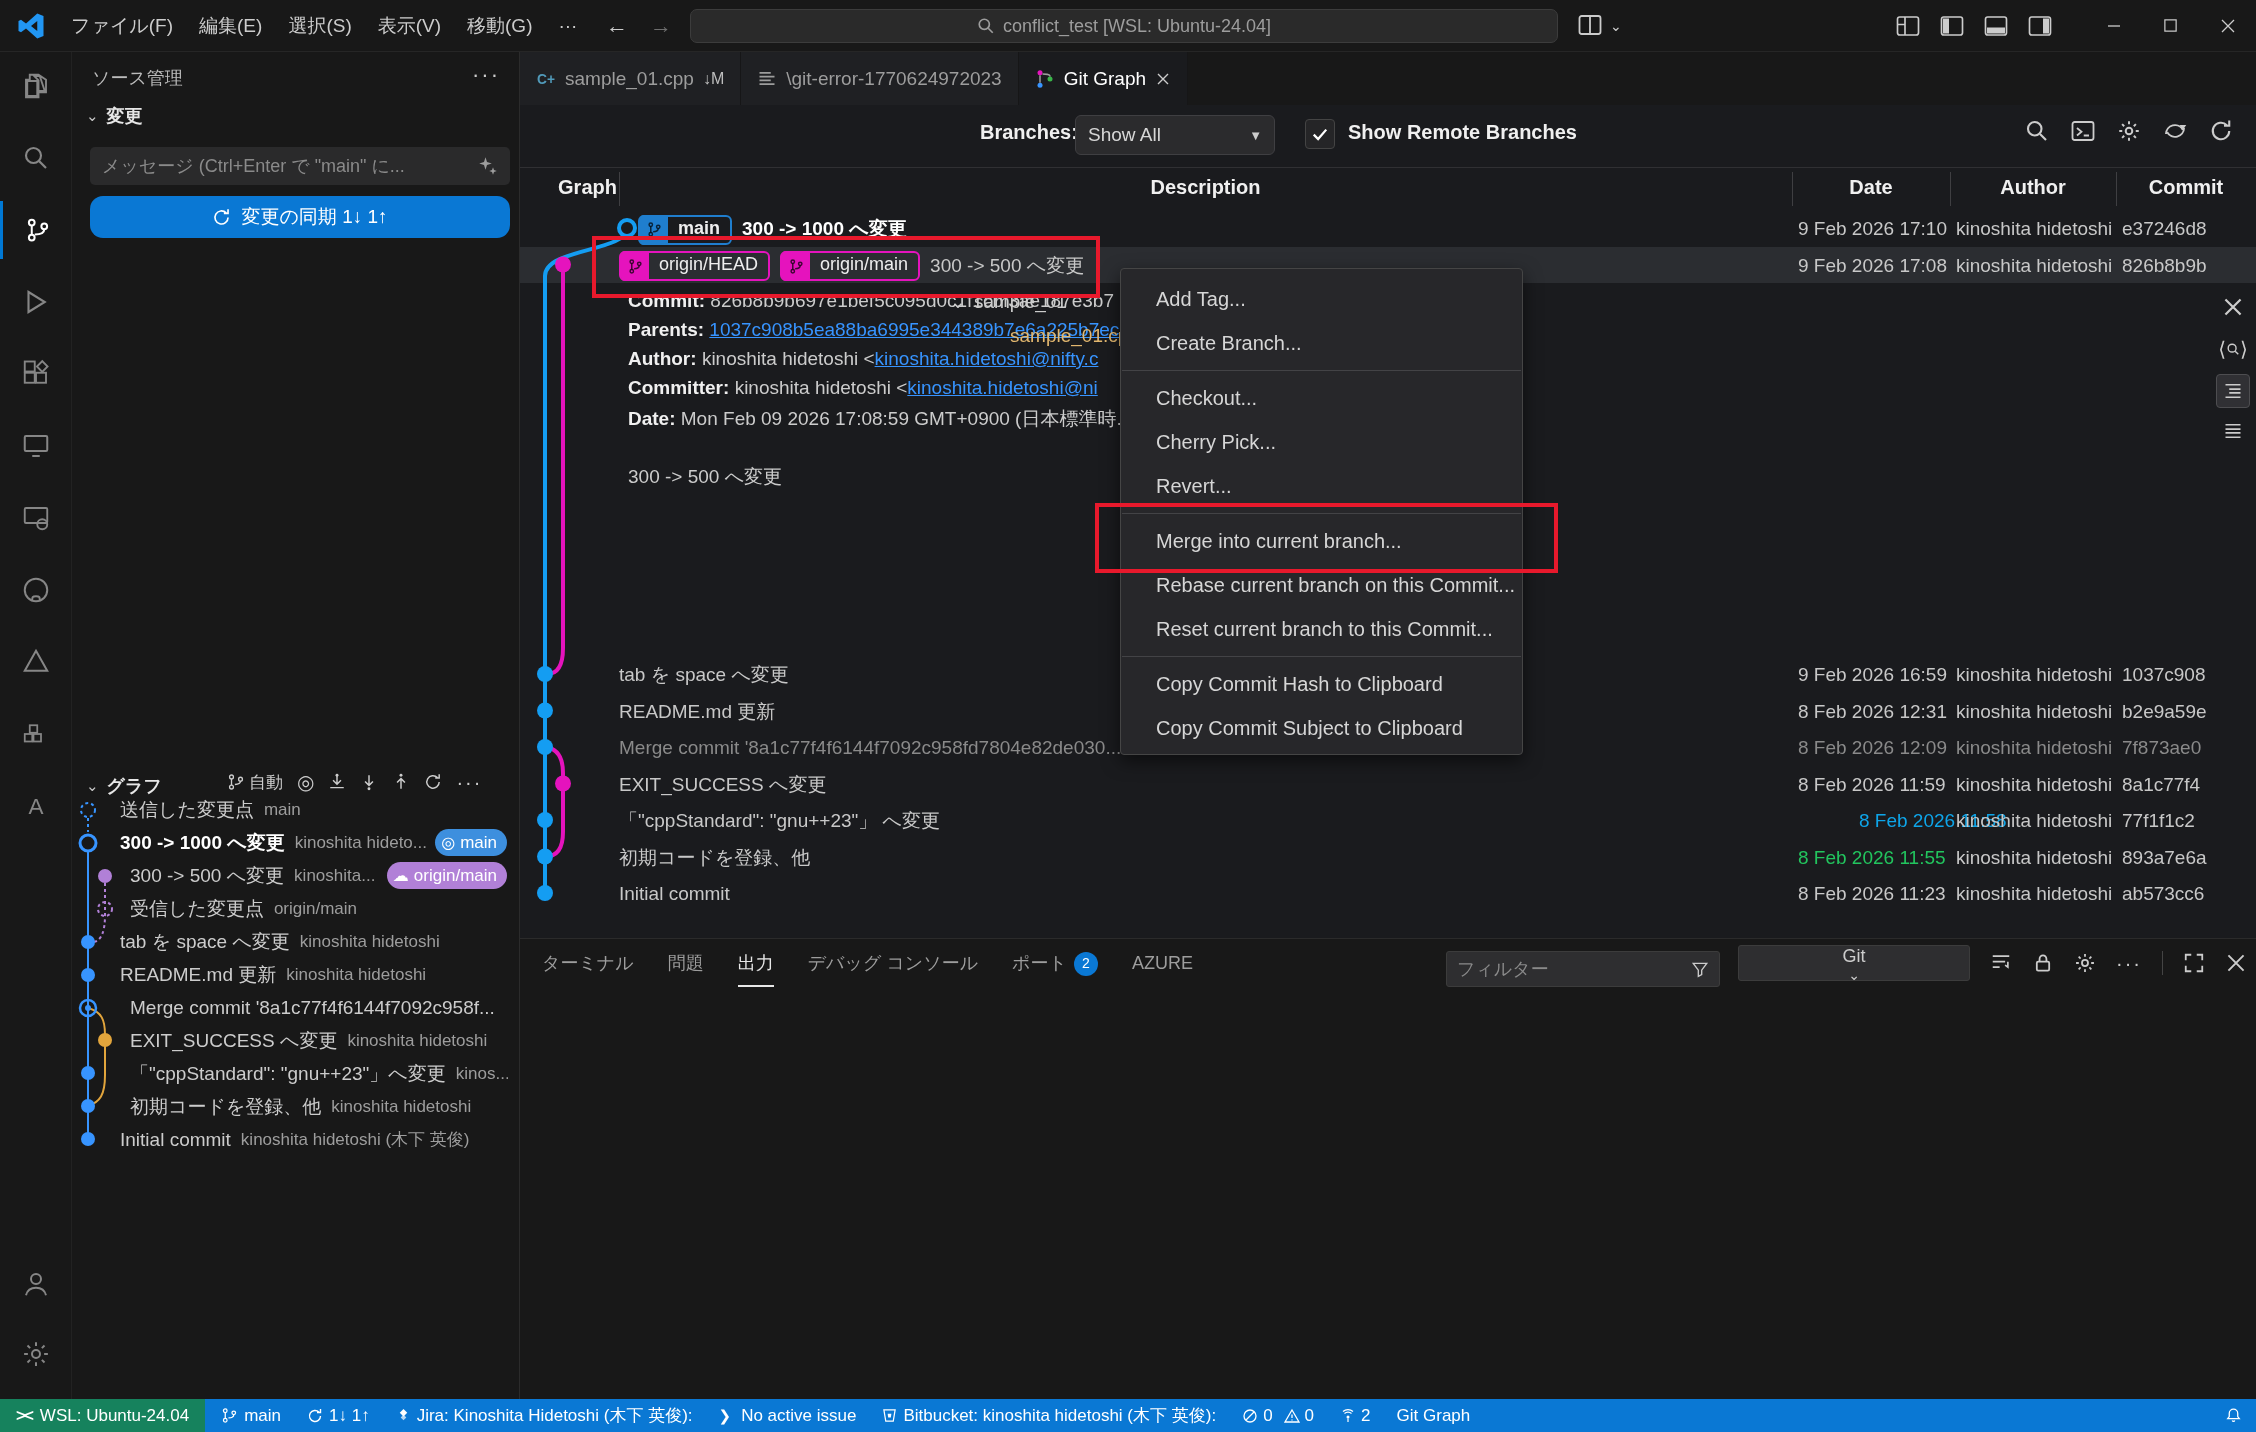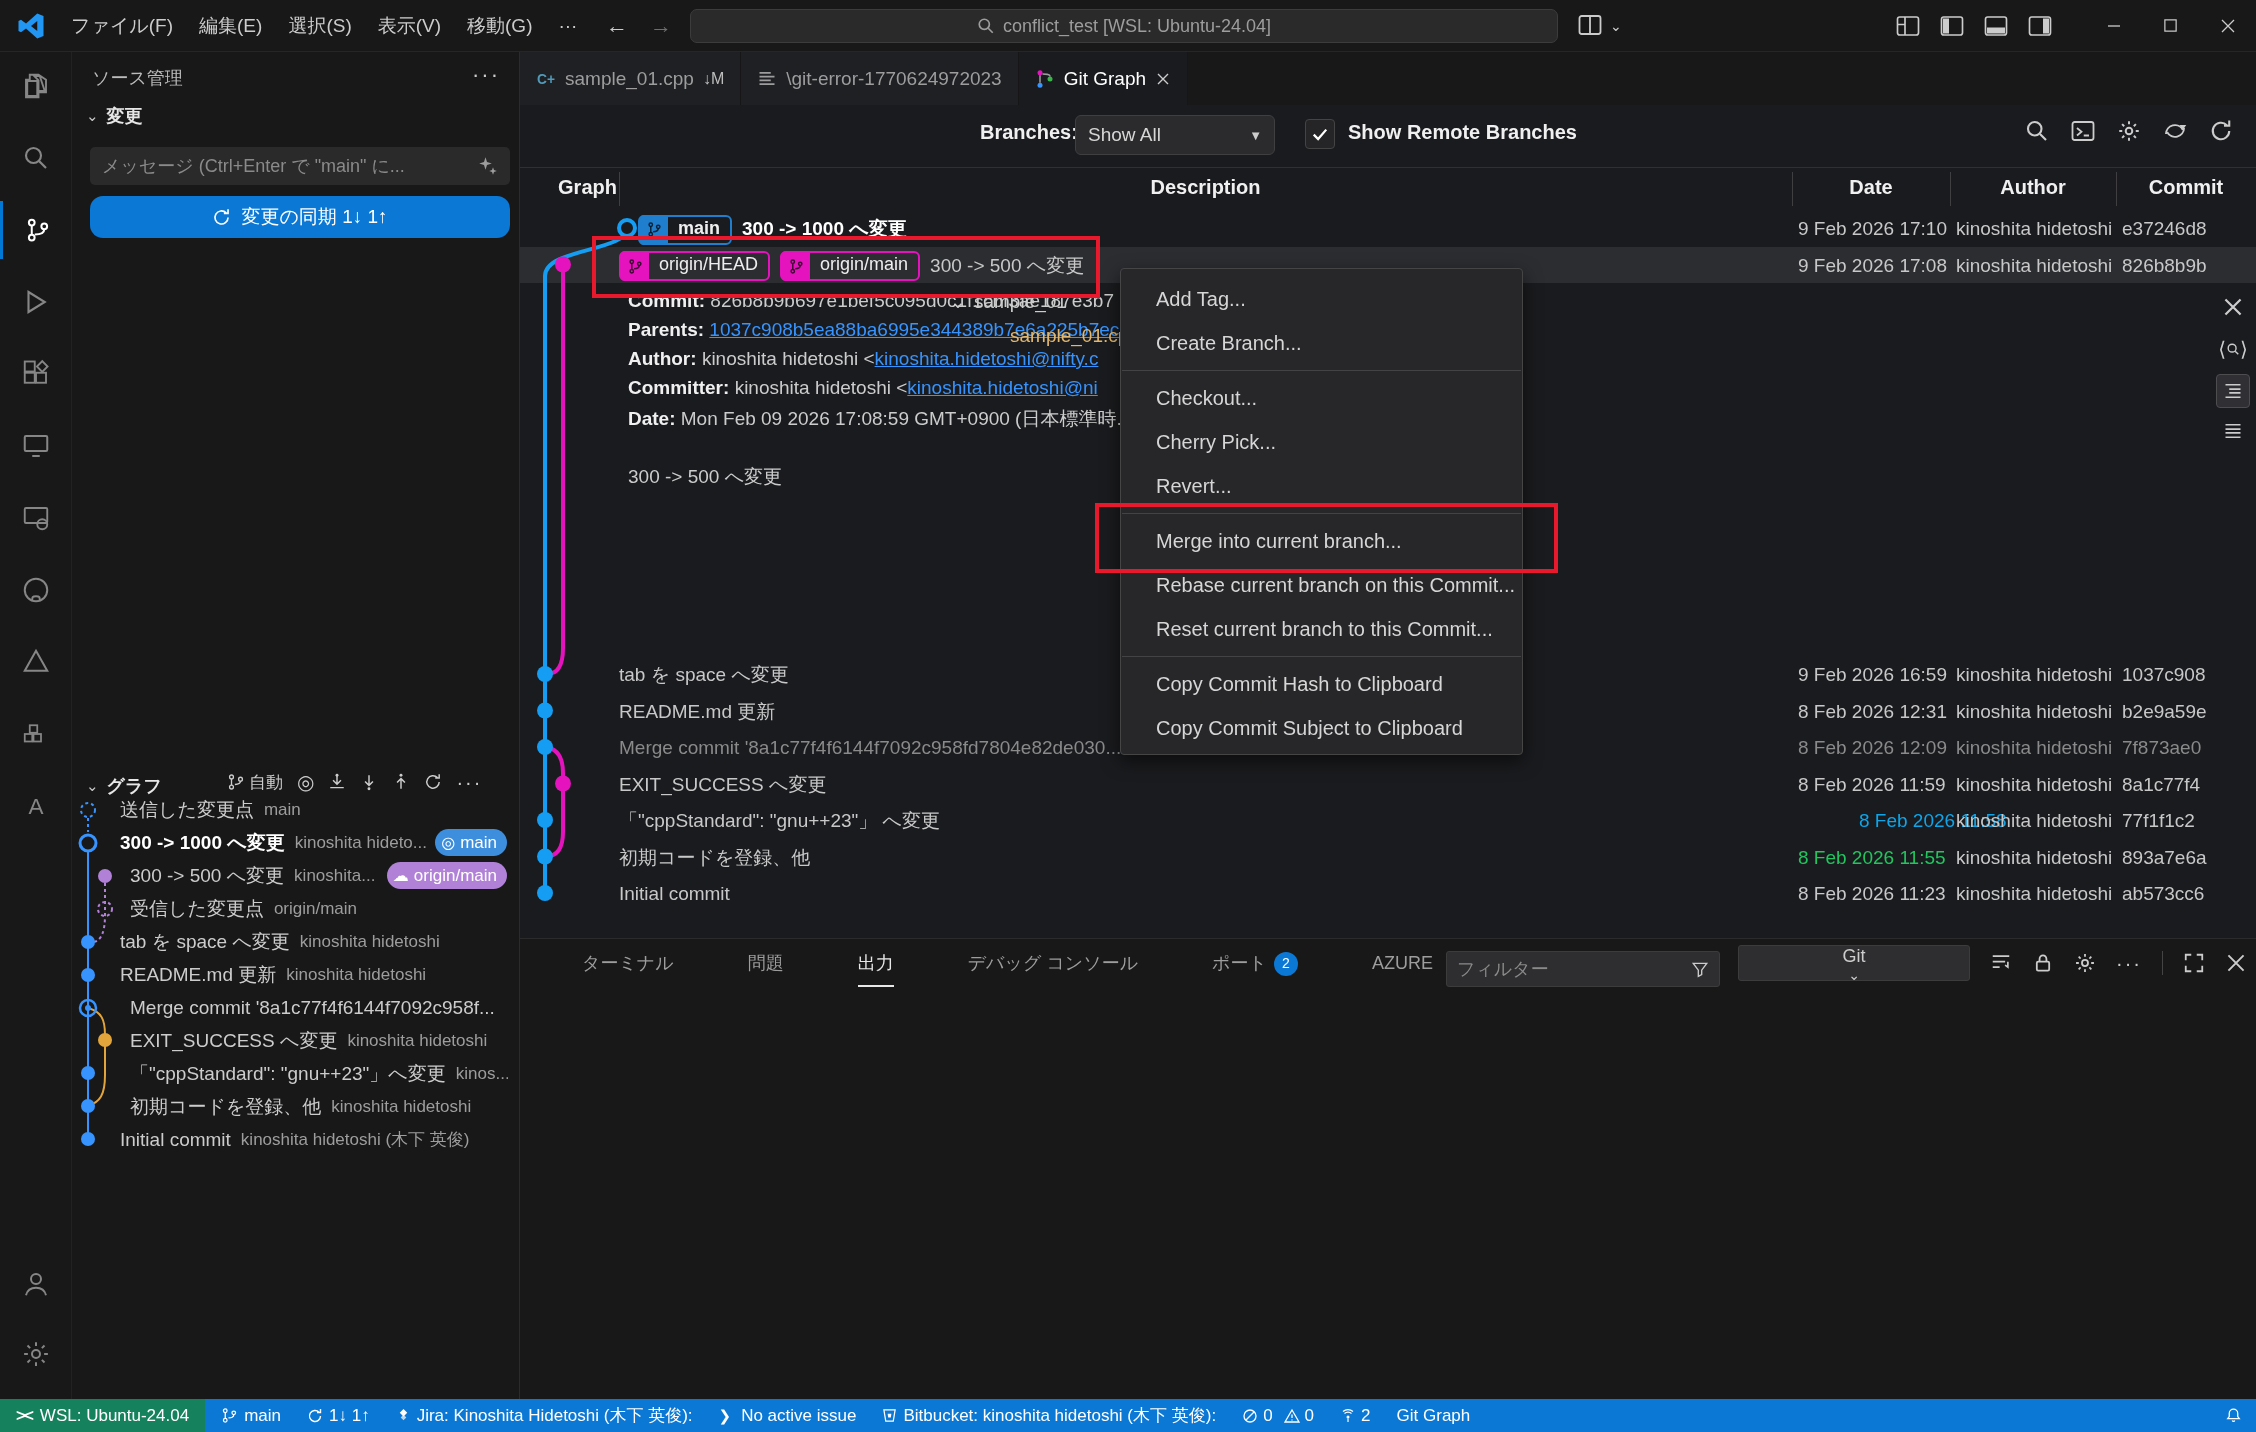--- a/index.html
+++ b/index.html
@@ -49,21 +49,21 @@
 
   
   #ctxmenu { position:absolute; left:1120px; top:268px; width:403px; height:487px; background:#27272a; border:1px solid #454545; border-radius:4px; box-shadow:0 6px 18px rgba(0,0,0,.55); z-index:10; padding:8px 0; }
   .cm-item { height:44px; line-height:44px; padding-left:35px; font-size:20px; color:#d6d6d6; white-space:nowrap; }
   .cm-sep { height:1px; background:#434346; margin:5px 1px; }
 
   .redbox { position:absolute; border:4px solid #e8192c; background:transparent; }
 
   
   #panel { left:520px; top:938px; width:1736px; height:461px; background:#181818; border-top:1px solid #2b2b2b; z-index:8;}
-  .ptab { font-size:18px; color:#9d9d9d; margin-right:34px; height:47px; line-height:47px; position:relative; white-space:nowrap;margin-left:40px;}
+  .ptab { font-size:18px; color:#9d9d9d; margin-right:34px; height:47px; line-height:47px; position:relative; white-space:nowrap;}
   .ptab.active { color:#e7e7e7; border-bottom:2px solid #e7e7e7; }
   .pinput { background:#2e2e30; border:1px solid #3c3c3c; border-radius:3px; height:36px; font-size:18px; color:#cccccc; display:flex; align-items:center; padding:0 10px;}
   #terminal { position:absolute; left:543px; top:974px; width:1713px; height:425px; overflow:hidden; z-index:7; font-family:"DejaVu Sans Mono", monospace; font-size:18px; }
   .tline { height:28.7px; line-height:28.7px; white-space:pre; }
   .tg { color:#62a35c; } .tw { color:#cccccc; } .tb { color:#3b8eea; }
 
   
   #statusbar { left:0; top:1399px; width:2256px; height:33px; background:#0a78d4; display:flex; align-items:center; color:#ffffff; font-size:17px; z-index:50;}
   .sb-seg { display:flex; align-items:center; gap:6px; margin-right:26px; white-space:nowrap;}
   svg { display:block; }

